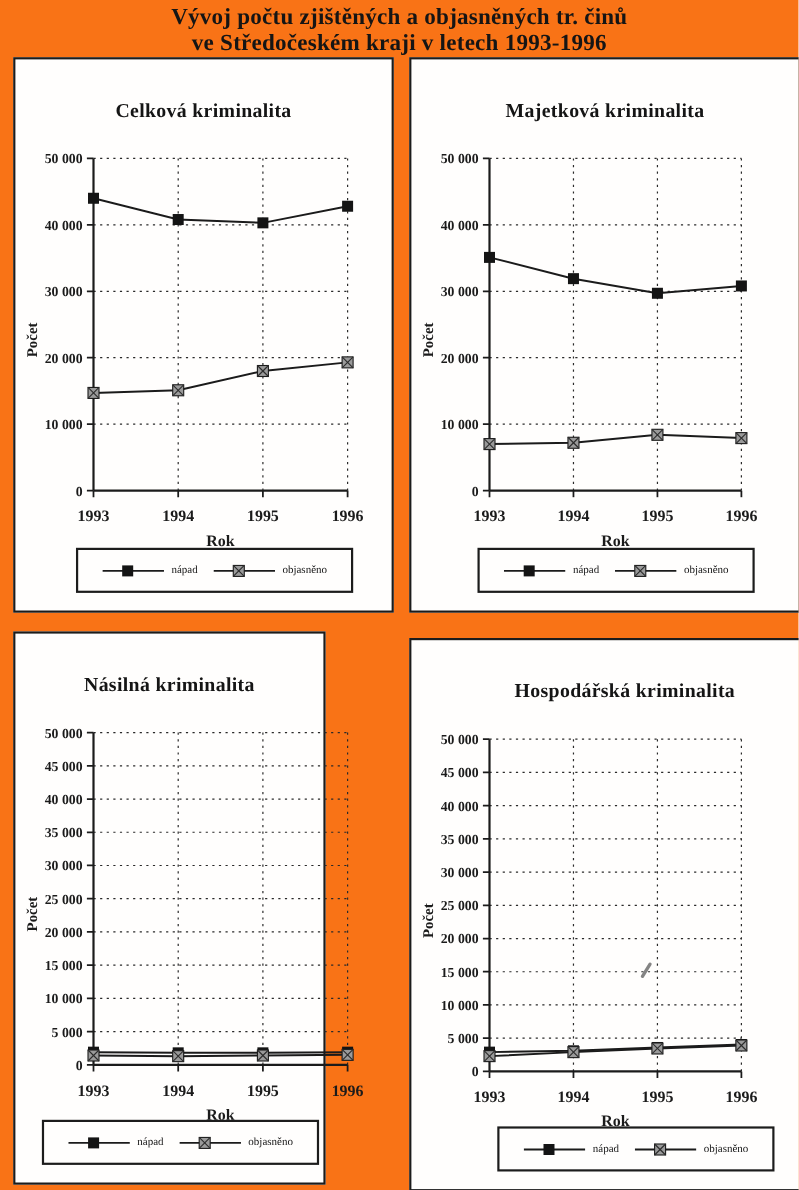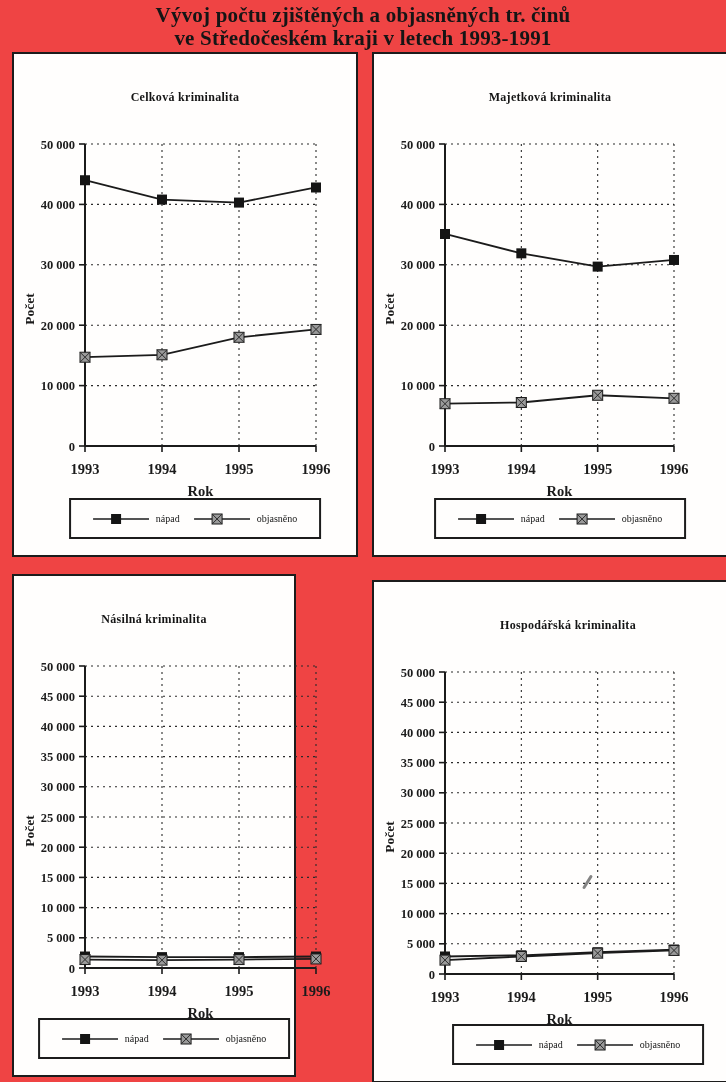--- a/index.html
+++ b/index.html
@@ -1,33 +1,33 @@
 <!DOCTYPE html>
 <html><head>
 <meta charset="utf-8">
 <style>
   html,body{margin:0;padding:0;background:#ffffff;}
   body{
     width:726px;height:1082px;position:relative;overflow:hidden;
     font-family:"Liberation Serif", serif;color:#151515;
     -webkit-font-smoothing:antialiased;
   }
-  .page{position:absolute;inset:0;background:#ef4444;padding-left:26px;}
+  .page{position:absolute;inset:0;background:#f97316;padding-left:26px;}
   .main-title{
     position:absolute;top:4px;left:0;width:100%;text-align:center;
     font-weight:bold;font-size:21px;line-height:1.08;letter-spacing:.2px;
   }
   .panel{position:absolute;border:2px solid #1c1c1c;background:#fffefd;box-sizing:border-box;}
   .panel-tl{left:12px; top:52px;  width:346px;height:505px;}
   .panel-tr{left:372px;top:52px;  width:356px;height:505px;}
   .panel-bl{left:12px; top:574px; width:284px;height:503px;}
   .panel-br{left:372px;top:580px; width:392px;height:503px;}
   .panel-title{
     position:absolute;top:36px;left:0;width:100%;margin:0;text-align:center;
-    font-size:12px;font-weight:bold;letter-spacing:.3px;
+    font-size:18px;font-weight:bold;letter-spacing:.3px;
   }
   .svg-slot{position:absolute;top:64px;left:0;right:0;height:388px;}
   .svg-slot svg{display:block;}
   .legend{
     position:absolute;bottom:16px;left:50%;transform:translateX(-46%);
     width:252px;height:41px;border:2px solid #1c1c1c;box-sizing:border-box;
     display:flex;align-items:center;justify-content:center;column-gap:14px;
     background:#fffefd;
   }
   .legend-entry{display:flex;align-items:center;gap:7px;font-size:10px;white-space:nowrap;}
@@ -37,21 +37,21 @@
     background:#6f6f6f;transform:rotate(32deg);border-radius:2px;opacity:.85;
   }
 </style>
 </head>
 <body>
 
 <div class="page">
 
   <div class="main-title">
     <div>Vývoj počtu zjištěných a objasněných tr. činů</div>
-    <div>ve Středočeském kraji v letech 1993-1991</div>
+    <div>ve Středočeském kraji v letech 1993-1996</div>
   </div>
 
   <section class="panel panel-tl">
     <h2 class="panel-title">Celková kriminalita</h2>
     <div class="svg-slot">
         <svg width="342" height="388" viewBox="0 0 342 388">
           <line x1="71" y1="267.6" x2="302" y2="267.6" stroke="#2a2a2a" stroke-width="1.1" stroke-dasharray="2 4"></line>
           <line x1="71" y1="207.2" x2="302" y2="207.2" stroke="#2a2a2a" stroke-width="1.1" stroke-dasharray="2 4"></line>
           <line x1="71" y1="146.8" x2="302" y2="146.8" stroke="#2a2a2a" stroke-width="1.1" stroke-dasharray="2 4"></line>
           <line x1="71" y1="86.39999999999998" x2="302" y2="86.39999999999998" stroke="#2a2a2a" stroke-width="1.1" stroke-dasharray="2 4"></line>

